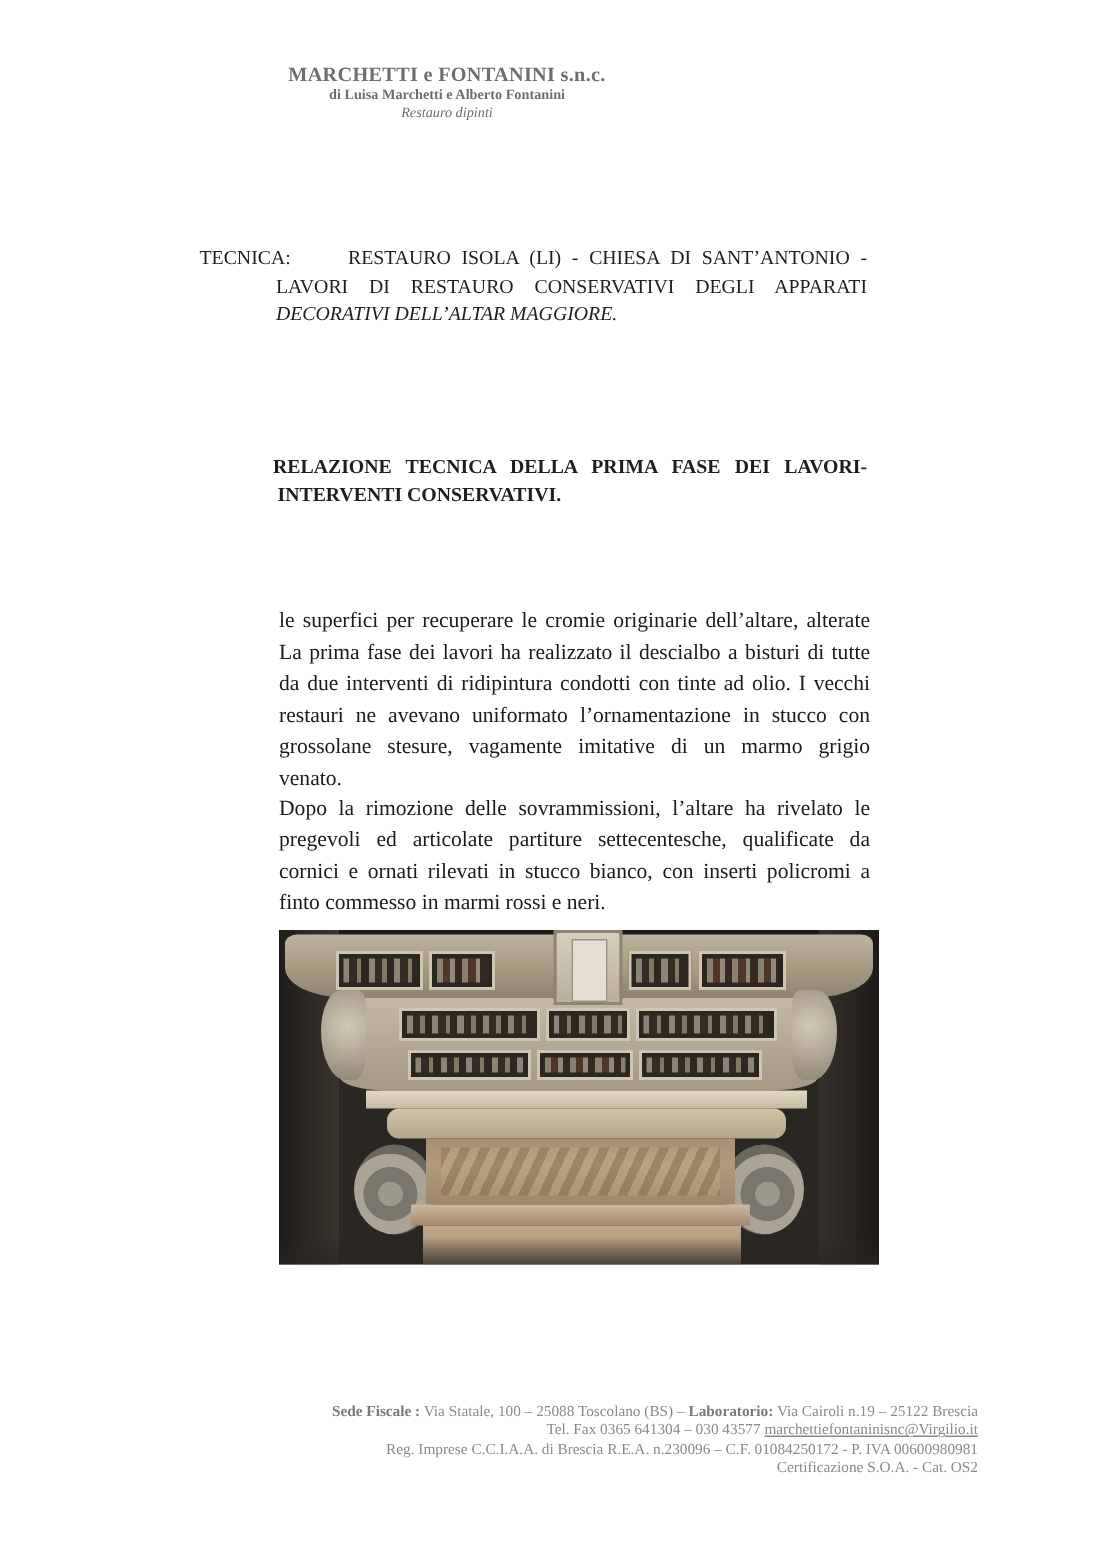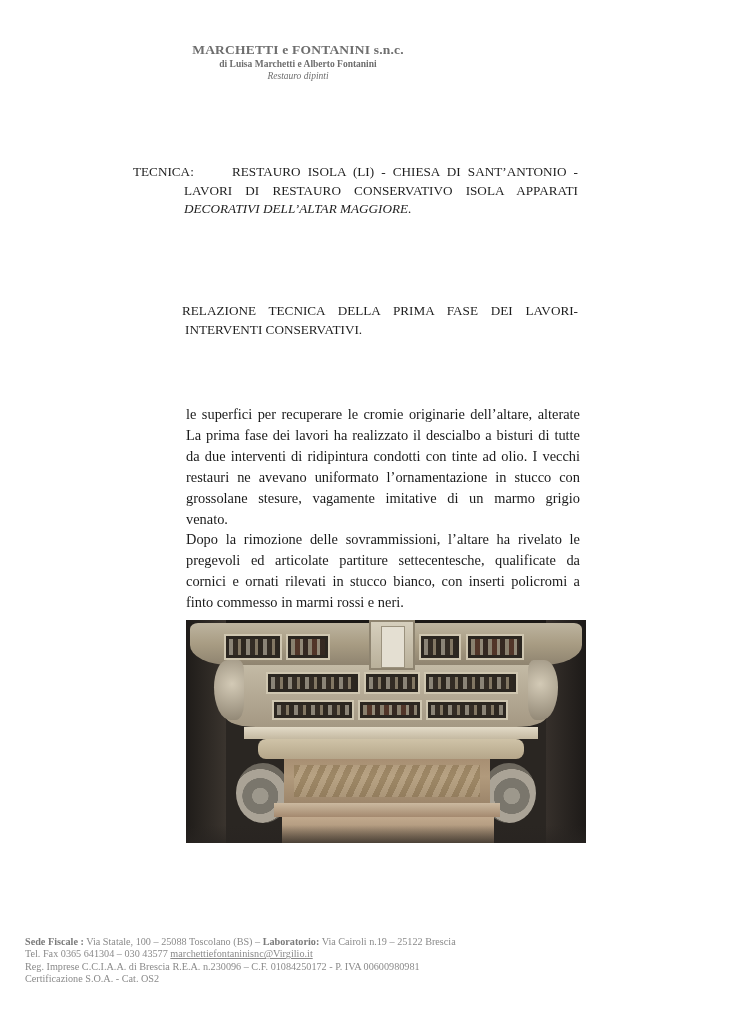--- a/index.html
+++ b/index.html
@@ -11,21 +11,21 @@
   .lh-owners { font-size: 9.5px; font-weight: bold; line-height: 12px; margin-left: 6px; }
   .lh-activity { font-size: 9.5px; font-style: italic; line-height: 12px; margin-left: 6px; }
 
   .subject { position: absolute; top: 163px; left: 133px; width: 445px; font-size: 13.2px; line-height: 18.5px; color: #1e1e1e; }
   .subject .label { position: absolute; left: 0; top: 0; }
   .subject .lines { margin-left: 51px; text-align: justify; }
   .subject .line { display: block; text-align: justify; text-align-last: justify; white-space: nowrap; }
   .subject .line.last { text-align-last: left; font-style: italic; }
   .subject .first-line { padding-left: 48px; }
 
-  .report-title { position: absolute; top: 302px; left: 182px; width: 396px; font-size: 13.2px; line-height: 18.5px; color: #1e1e1e; }
+  .report-title { position: absolute; top: 302px; left: 182px; width: 396px; font-size: 13.2px; line-height: 18.5px; color: #1e1e1e; font-weight: bold; }
   .report-title .line { display: block; text-align: justify; text-align-last: justify; white-space: nowrap; }
   .report-title .line.last { text-align-last: left; padding-left: 3px; }
 
   .body-text { position: absolute; top: 404px; left: 186px; width: 394px; font-size: 14.4px; line-height: 20.9px; color: #1a1a1a; }
   .body-text .line { display: block; text-align: justify; text-align-last: justify; white-space: nowrap; }
   .body-text .line.last { text-align-last: left; }
 
   
   .photo { position: absolute; left: 186px; top: 620px; width: 400px; height: 223px; overflow: hidden;
            background: #2a2622; }
@@ -67,40 +67,40 @@
            background: linear-gradient(180deg, #cbb9a0, #a4896f); }
   .photo .base2 { position: absolute; left: 96px; top: 197px; width: 212px; height: 26px;
            background: linear-gradient(180deg, #c1a98d, #9e866c); }
   .photo .scroll-l { position: absolute; left: 50px; top: 143px; width: 54px; height: 60px; border-radius: 50%;
            background: radial-gradient(circle at 45% 55%, #9d988c 0 18%, #7a766c 19% 40%, #aaa396 41% 60%, #6d685e 61%); }
   .photo .scroll-r { position: absolute; right: 50px; top: 143px; width: 54px; height: 60px; border-radius: 50%;
            background: radial-gradient(circle at 55% 55%, #9d988c 0 18%, #7a766c 19% 40%, #aaa396 41% 60%, #6d685e 61%); }
   .photo .floor { position: absolute; left: 0; bottom: 0; width: 400px; height: 18px;
            background: linear-gradient(180deg, rgba(60,55,50,0.0), rgba(40,36,33,0.7)); }
 
-  .footer { position: absolute; top: 936px; left: 0; width: 652px; text-align: left; color: #8a8a8a;
-            font-size: 10.2px; line-height: 12.4px; margin-left: 17px; }
+  .footer { position: absolute; top: 936px; left: 0; width: 652px; text-align: right; color: #8a8a8a;
+            font-size: 10.2px; line-height: 12.4px; }
   .footer .row { display: block; white-space: nowrap; margin-left: 8px; }
   .footer b { color: #7a7a7a; }
   .footer .email { text-decoration: underline; }
 </style>
 </head>
 <body>
 
 <div class="letterhead">
   <div class="lh-company">MARCHETTI e FONTANINI s.n.c.</div>
   <div class="lh-owners">di Luisa Marchetti  e Alberto Fontanini</div>
   <div class="lh-activity">Restauro dipinti</div>
 </div>
 
 <div class="subject">
   <span class="label">TECNICA:</span>
   <div class="lines">
     <span class="line first-line">RESTAURO  ISOLA  (LI)  -  CHIESA  DI  SANT’ANTONIO  -</span>
-    <span class="line">LAVORI  DI  RESTAURO  CONSERVATIVO  ISOLA  APPARATI</span>
+    <span class="line">LAVORI  DI  RESTAURO  CONSERVATIVI  DEGLI  APPARATI</span>
     <span class="line last">DECORATIVI DELL’ALTAR MAGGIORE.</span>
   </div>
 </div>
 
 <div class="report-title">
   <span class="line">RELAZIONE  TECNICA  DELLA  PRIMA  FASE  DEI  LAVORI-</span>
   <span class="line last">INTERVENTI CONSERVATIVI.</span>
 </div>
 
 <div class="body-text">

